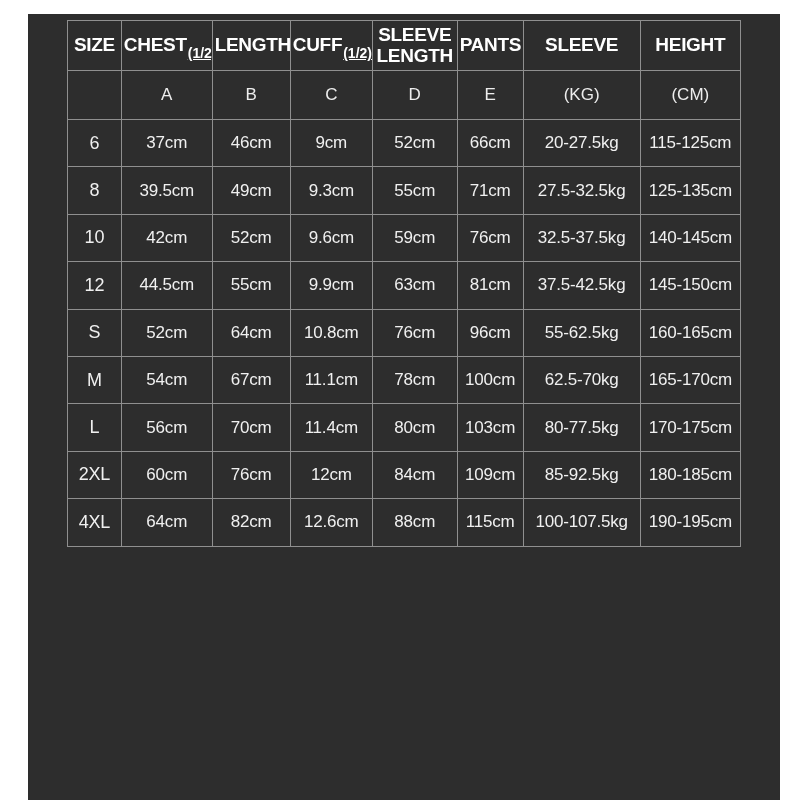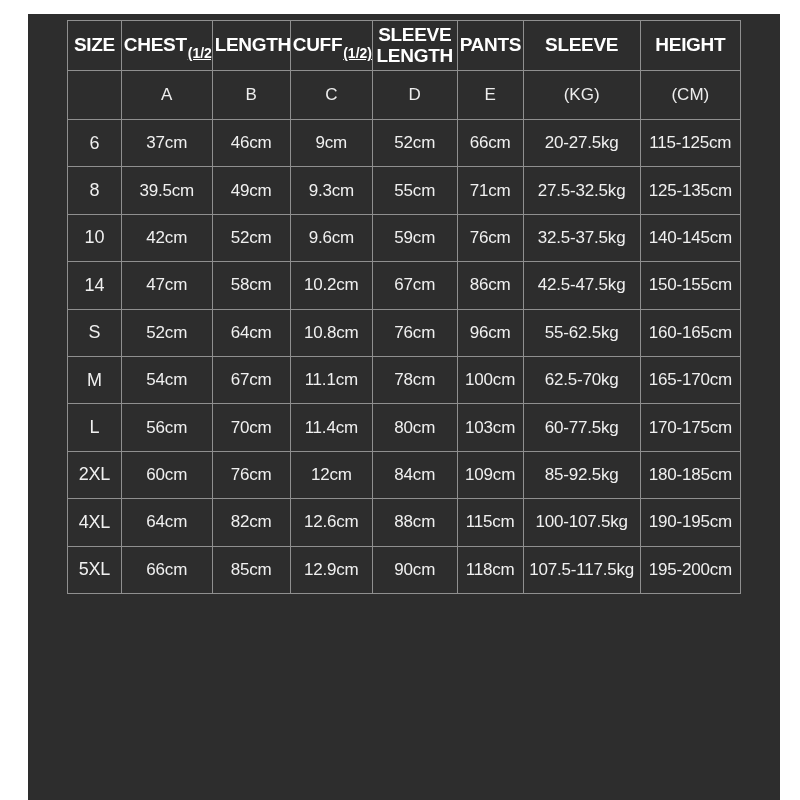--- a/index.html
+++ b/index.html
@@ -144,28 +144,28 @@
             <td class="size-cell">10</td>
             <td class="value-cell">42cm</td>
             <td class="value-cell">52cm</td>
             <td class="value-cell">9.6cm</td>
             <td class="value-cell">59cm</td>
             <td class="value-cell">76cm</td>
             <td class="value-cell">32.5-37.5kg</td>
             <td class="value-cell">140-145cm</td>
           </tr>
           <tr>
-            <td class="size-cell">14</td>
-            <td class="value-cell">47cm</td>
-            <td class="value-cell">58cm</td>
-            <td class="value-cell">10.2cm</td>
-            <td class="value-cell">67cm</td>
-            <td class="value-cell">86cm</td>
-            <td class="value-cell">42.5-47.5kg</td>
-            <td class="value-cell">150-155cm</td>
+            <td class="size-cell">12</td>
+            <td class="value-cell">44.5cm</td>
+            <td class="value-cell">55cm</td>
+            <td class="value-cell">9.9cm</td>
+            <td class="value-cell">63cm</td>
+            <td class="value-cell">81cm</td>
+            <td class="value-cell">37.5-42.5kg</td>
+            <td class="value-cell">145-150cm</td>
           </tr>
           <tr>
             <td class="size-cell">S</td>
             <td class="value-cell">52cm</td>
             <td class="value-cell">64cm</td>
             <td class="value-cell">10.8cm</td>
             <td class="value-cell">76cm</td>
             <td class="value-cell">96cm</td>
             <td class="value-cell">55-62.5kg</td>
             <td class="value-cell">160-165cm</td>
@@ -180,21 +180,21 @@
             <td class="value-cell">62.5-70kg</td>
             <td class="value-cell">165-170cm</td>
           </tr>
           <tr>
             <td class="size-cell">L</td>
             <td class="value-cell">56cm</td>
             <td class="value-cell">70cm</td>
             <td class="value-cell">11.4cm</td>
             <td class="value-cell">80cm</td>
             <td class="value-cell">103cm</td>
-            <td class="value-cell">60-77.5kg</td>
+            <td class="value-cell">80-77.5kg</td>
             <td class="value-cell">170-175cm</td>
           </tr>
           <tr>
             <td class="size-cell">2XL</td>
             <td class="value-cell">60cm</td>
             <td class="value-cell">76cm</td>
             <td class="value-cell">12cm</td>
             <td class="value-cell">84cm</td>
             <td class="value-cell">109cm</td>
             <td class="value-cell">85-92.5kg</td>
@@ -203,26 +203,16 @@
           <tr>
             <td class="size-cell">4XL</td>
             <td class="value-cell">64cm</td>
             <td class="value-cell">82cm</td>
             <td class="value-cell">12.6cm</td>
             <td class="value-cell">88cm</td>
             <td class="value-cell">115cm</td>
             <td class="value-cell">100-107.5kg</td>
             <td class="value-cell">190-195cm</td>
           </tr>
-          <tr>
-            <td class="size-cell">5XL</td>
-            <td class="value-cell">66cm</td>
-            <td class="value-cell">85cm</td>
-            <td class="value-cell">12.9cm</td>
-            <td class="value-cell">90cm</td>
-            <td class="value-cell">118cm</td>
-            <td class="value-cell">107.5-117.5kg</td>
-            <td class="value-cell">195-200cm</td>
-          </tr>
         </tbody>
     </table>
   </div>
 </div>
 
 </body></html>

